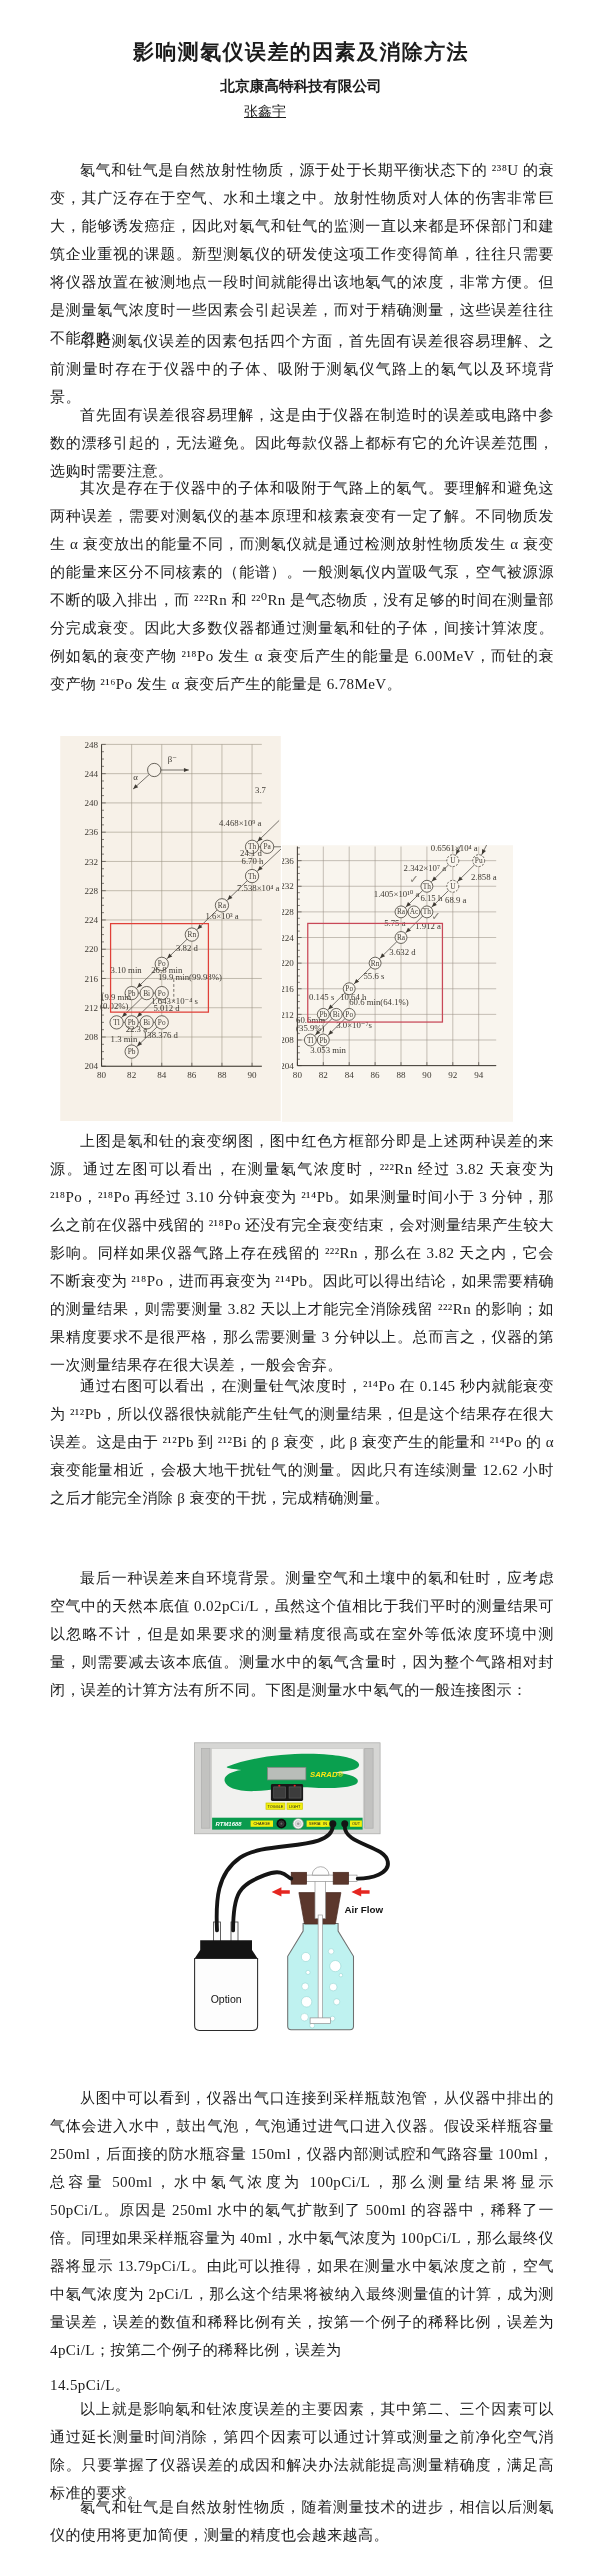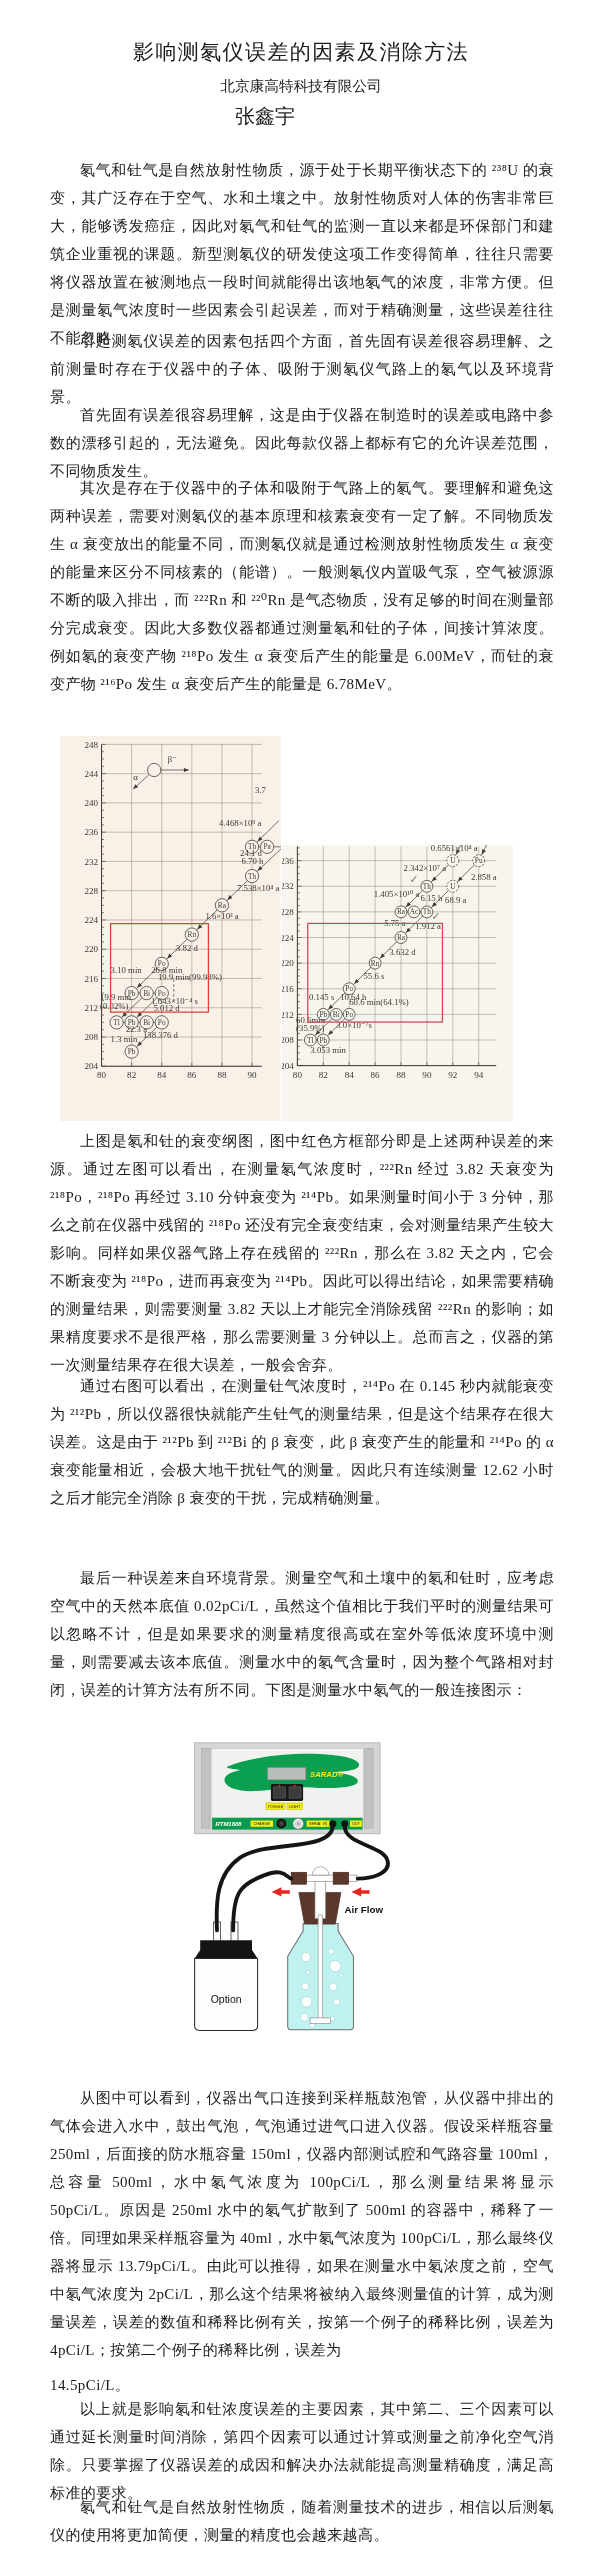--- a/index.html
+++ b/index.html
@@ -1,46 +1,46 @@
 <!DOCTYPE html>
 <html style="font-size:11.2px"><head>
 <meta charset="utf-8">
 <style>
   html,body{margin:0;padding:0;}
   body{
     width:602px;height:2576px;position:relative;background:#ffffff;
     font-family:"Liberation Serif","DejaVu Serif",serif;color:#1b1b1b;
   }
   .doc-title{position:absolute;left:0;width:602px;text-align:center;
-    font-size:21px;font-weight:400;letter-spacing:1.4px;top:38px;}
+    font-size:21px;font-weight:700;letter-spacing:1.4px;top:38px;}
   .doc-subtitle{position:absolute;left:0;width:602px;text-align:center;
-    font-size:14.7px;font-weight:400;top:77px;}
+    font-size:14.7px;font-weight:700;top:77px;}
   .doc-author{position:absolute;left:0;width:530px;text-align:center;
-    font-size:20px;top:103px;}
+    font-size:14px;top:103px;text-decoration:underline;}
   .para{position:absolute;left:50px;width:504px;font-size:15px;line-height:28px;
     text-align:justify;text-indent:30px;letter-spacing:0.4px;}
   .para.noindent{text-indent:0;}
   .fig{position:absolute;left:0;width:602px;}
   .fig svg{position:absolute;display:block;}
   #fig-decay{top:736px;height:392px;}
   #decay-left{left:60px;top:0;}
   #decay-right{left:282px;top:109px;}
   #fig-setup{top:1712px;height:371px;}
   #setup-svg{left:161px;top:0;}
 </style>
 </head>
 <body>
 
 <div class="doc-title">影响测氡仪误差的因素及消除方法</div>
 <div class="doc-subtitle">北京康高特科技有限公司</div>
 <div class="doc-author">张鑫宇</div>
 
 <div class="para" style="top:156px">氡气和钍气是自然放射性物质，源于处于长期平衡状态下的 ²³⁸U 的衰变，其广泛存在于空气、水和土壤之中。放射性物质对人体的伤害非常巨大，能够诱发癌症，因此对氡气和钍气的监测一直以来都是环保部门和建筑企业重视的课题。新型测氡仪的研发使这项工作变得简单，往往只需要将仪器放置在被测地点一段时间就能得出该地氡气的浓度，非常方便。但是测量氡气浓度时一些因素会引起误差，而对于精确测量，这些误差往往不能忽略。</div>
 <div class="para" style="top:327px">引起测氡仪误差的因素包括四个方面，首先固有误差很容易理解、之前测量时存在于仪器中的子体、吸附于测氡仪气路上的氡气以及环境背景。</div>
-<div class="para" style="top:401px">首先固有误差很容易理解，这是由于仪器在制造时的误差或电路中参数的漂移引起的，无法避免。因此每款仪器上都标有它的允许误差范围，不同物质发生。</div>
+<div class="para" style="top:401px">首先固有误差很容易理解，这是由于仪器在制造时的误差或电路中参数的漂移引起的，无法避免。因此每款仪器上都标有它的允许误差范围，选购时需要注意。</div>
 <div class="para" style="top:474px">其次是存在于仪器中的子体和吸附于气路上的氡气。要理解和避免这两种误差，需要对测氡仪的基本原理和核素衰变有一定了解。不同物质发生 α 衰变放出的能量不同，而测氡仪就是通过检测放射性物质发生 α 衰变的能量来区分不同核素的（能谱）。一般测氡仪内置吸气泵，空气被源源不断的吸入排出，而 ²²²Rn 和 ²²⁰Rn 是气态物质，没有足够的时间在测量部分完成衰变。因此大多数仪器都通过测量氡和钍的子体，间接计算浓度。例如氡的衰变产物 ²¹⁸Po 发生 α 衰变后产生的能量是 6.00MeV，而钍的衰变产物 ²¹⁶Po 发生 α 衰变后产生的能量是 6.78MeV。</div>
 
 <div class="fig" id="fig-decay">
   <svg id="decay-left" width="221" height="385" viewBox="0 0 315 550">
       <rect x="0" y="0" width="315" height="550" fill="#f7f1e8"></rect>
       <g stroke="#978f80" stroke-width="0.8">
         <line x1="59" y1="12" x2="59" y2="471.79999999999995"></line>
         <line x1="102" y1="12" x2="102" y2="471.79999999999995"></line>
         <line x1="145" y1="12" x2="145" y2="471.79999999999995"></line>
         <line x1="188" y1="12" x2="188" y2="471.79999999999995"></line>

